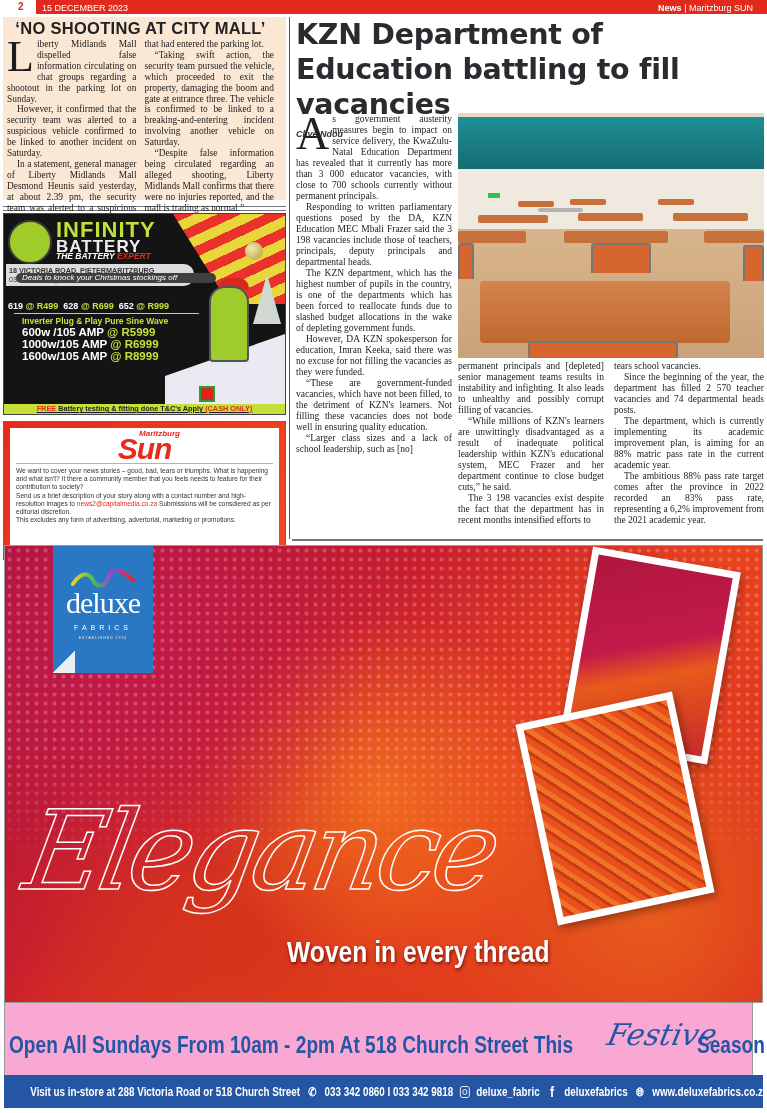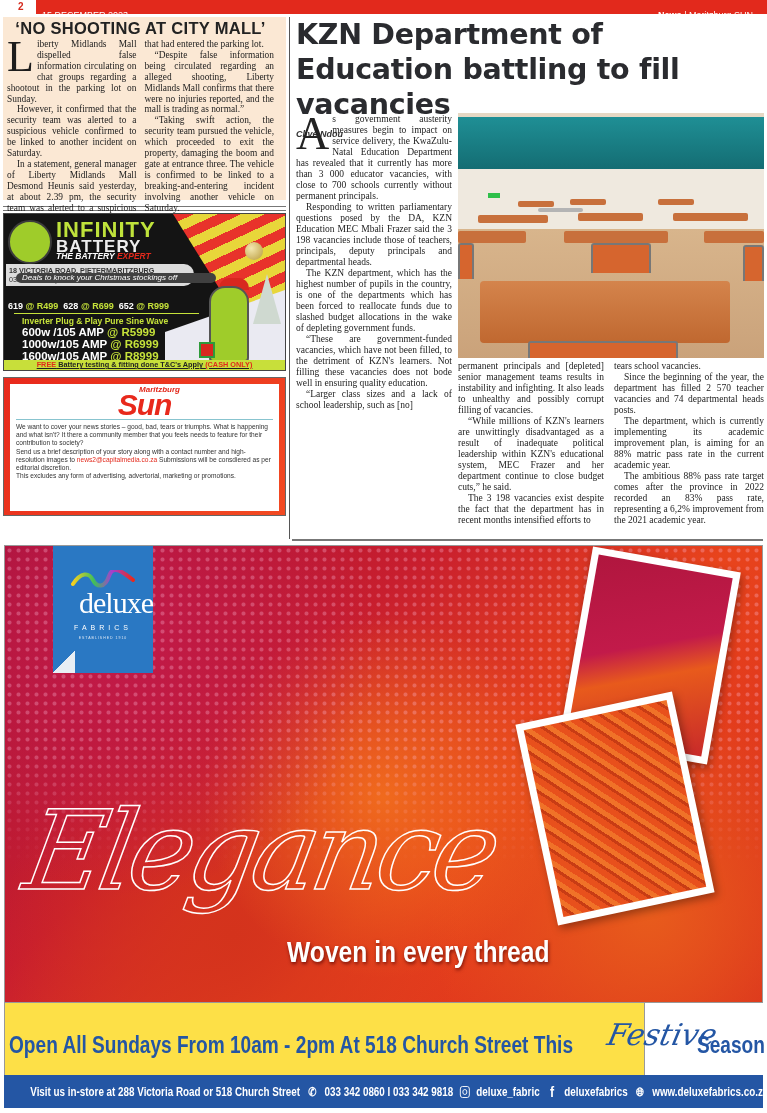--- a/index.html
+++ b/index.html
@@ -2,36 +2,36 @@
 <html><head>
 <meta charset="utf-8">
 <style>
   * { box-sizing: border-box; margin: 0; padding: 0; }
   html, body { width: 767px; height: 1113px; background: #fff; overflow: hidden; }
   body { position: relative; font-family: "Liberation Serif", serif; color: #1d1d1d; }
 
   
   .topbar { position: absolute; left: 0; top: 0; width: 767px; height: 14px; display: flex; }
   .topbar .pg { width: 36px; background: #fff; color: #d52b1e; font: bold 10px "Liberation Sans", sans-serif; padding-left: 18px; line-height: 14px; }
-  .topbar .bar { flex: 1; background: #e2291c; color: #fff; font: 9px "Liberation Sans", sans-serif; line-height: 14px; display: flex; justify-content: space-between; padding: 8px 14px 0 6px; }
+  .topbar .bar { flex: 1; background: #e2291c; color: #fff; font: 9px "Liberation Sans", sans-serif; line-height: 14px; display: flex; justify-content: space-between; padding: 1px 14px 0 6px; }
   .topbar .bar b { font-weight: bold; }
 
   
   .left-col { position: absolute; left: 3px; top: 17px; width: 283px; }
   .nsbox { background: #fbe8d4; height: 183px; padding: 2px 12px 0 4px; }
   .nsbox h2 { font: bold 16.5px "Liberation Sans", sans-serif; text-align: center; color: #222; letter-spacing: 0.3px; }
   .nscols { display: flex; gap: 8px; font-size: 9.4px; line-height: 10.9px; margin-top: 1px; }
   .nscols .c { flex: 1; text-align: justify; }
   .nscols p { text-indent: 10px; }
   .nscols p.first { text-indent: 0; }
   .dropcap { float: left; font-size: 44px; line-height: 36px; padding-right: 3px; font-family: "Liberation Serif", serif; }
   .sep { height: 5px; border-top: 1px solid #777; border-bottom: 1px solid #777; margin: 6px 0 2px 0; }
 
   
-  .infinity { position: relative; height: 158px; background: #141414; border: 1px solid #444; overflow: hidden; font-family: "Liberation Sans", sans-serif; padding-left: 40px; }
+  .infinity { position: relative; height: 202px; background: #141414; border: 1px solid #444; overflow: hidden; font-family: "Liberation Sans", sans-serif; padding-left: 40px; }
   .infinity .stripes { position: absolute; right: 0; top: 0; width: 140px; height: 90px;
      background: repeating-linear-gradient(-25deg, #e8322b 0 10px, #e8d63a 10px 20px); clip-path: polygon(20% 0, 100% 0, 100% 100%, 60% 100%); }
   .infinity .snow { position: absolute; right: 0; bottom: 10px; width: 120px; height: 70px; background: #eaeaf2; clip-path: polygon(0 60%, 100% 0, 100% 100%, 0 100%); }
   .infinity .logo-hero { position: absolute; left: 4px; top: 6px; width: 44px; height: 44px; border-radius: 50%; background: #9fcc2a; border: 2px solid #3c3c3c; }
   .infinity .brand1 { position: absolute; left: 52px; top: 3px; font: 900 22px "Liberation Sans", sans-serif; color: #bfe23b; letter-spacing: 1px; }
   .infinity .brand2 { position: absolute; left: 52px; top: 23px; font: 900 17px "Liberation Sans", sans-serif; color: #eee; letter-spacing: 1px; text-align: center; }
   .infinity .tag { position: absolute; left: 52px; top: 37px; font: italic bold 8.5px "Liberation Sans", sans-serif; color: #fff; }
   .infinity .tag span { color: #e2291c; }
   .infinity .addr { position: absolute; left: 2px; top: 50px; width: 188px; height: 22px; background: #dcdcdc; border-radius: 0 10px 10px 0; font: bold 7.2px "Liberation Sans", sans-serif; color: #333; padding: 2px 3px; line-height: 9px; }
   .infinity .deals { position: absolute; left: 12px; top: 59px; width: 200px; height: 10px; background: #404040; border-radius: 5px; font: italic 8px "Liberation Sans", sans-serif; color: #fff; padding-left: 6px; line-height: 10px; }
@@ -87,34 +87,34 @@
        radial-gradient(circle at 50% 55%, #f06a1d 0, transparent 40%),
        radial-gradient(circle at 30% 85%, #d4331c 0, transparent 35%),
        radial-gradient(circle at 85% 80%, #e85c1c 0, transparent 30%),
        linear-gradient(135deg, #a4123a 0%, #c81e2e 35%, #e8441c 60%, #d82a1e 100%); }
   .deluxe .sequins { position: absolute; inset: 0;
      background-image: radial-gradient(circle, rgba(255,190,220,0.55) 1.5px, transparent 2.5px);
      background-size: 9px 9px; opacity: 0.55; mask-image: linear-gradient(180deg, #000 0%, #000 45%, transparent 70%); -webkit-mask-image: linear-gradient(180deg, #000 0%, #000 45%, transparent 70%); }
   .deluxe .logo { position: absolute; left: 48px; top: 0; width: 100px; height: 127px; background: #2a78c3; }
   .deluxe .logo .curl { position: absolute; left: 0; bottom: 0; width: 22px; height: 22px; background: linear-gradient(135deg, #2a78c3 50%, #e8eef4 50%); }
   .deluxe .logo .wave { position: absolute; left: 18px; top: 24px; width: 64px; height: 18px; }
-  .deluxe .logo .name { position: absolute; left: 13px; width: 100%; top: 40px; text-align: center; font: 30px "Liberation Serif", serif; color: #fff; letter-spacing: -1px; }
+  .deluxe .logo .name { position: absolute; left: 0; width: 100%; top: 40px; text-align: center; font: 30px "Liberation Serif", serif; color: #fff; letter-spacing: -1px; }
   .deluxe .logo .fab { position: absolute; left: 0; width: 100%; top: 78px; text-align: center; font: 7px "Liberation Sans", sans-serif; color: #fff; letter-spacing: 4px; }
   .deluxe .logo .est { position: absolute; left: 0; width: 100%; top: 90px; text-align: center; font: 3.5px "Liberation Sans", sans-serif; color: #dfe8f4; letter-spacing: 1px; }
   .deluxe .polaroid { position: absolute; background: #fff; box-shadow: 2px 4px 8px rgba(0,0,0,0.35); padding: 7px; }
   .deluxe .polaroid .img { width: 100%; height: 100%; }
   .deluxe .pol1 { left: 570px; top: 12px; width: 150px; height: 195px; transform: rotate(10deg); }
   .deluxe .pol1 .img { background: linear-gradient(160deg, #b0163e 0%, #c21a4a 45%, #e85a1c 60%, #c82a2a 100%); }
   .deluxe .pol2 { left: 530px; top: 160px; width: 160px; height: 205px; transform: rotate(-12deg); }
   .deluxe .pol2 .img { background: repeating-linear-gradient(45deg, #e8501c 0 6px, #c83c14 6px 9px, #f07228 9px 14px); }
   .deluxe .elegance { position: absolute; left: 22px; top: 250px; font: italic 110px "DejaVu Serif", serif; color: transparent; -webkit-text-stroke: 1.5px #fff; letter-spacing: -6px; line-height: 110px; transform: skewX(-10deg); }
   .deluxe .woven { position: absolute; left: 282px; top: 390px; font: bold 29px "Liberation Sans", sans-serif; color: #fff; text-shadow: 1px 2px 4px rgba(80,0,0,0.7); transform: scaleX(0.85); transform-origin: left; }
 
   
-  .openbar { position: absolute; left: 4px; top: 1003px; width: 641px; height: 72px; background: #fde047; border-left: 1px solid #999; border-right: 1px solid #999; }
+  .openbar { position: absolute; left: 4px; top: 1003px; width: 749px; height: 72px; background: #f9a8d4; border-left: 1px solid #999; border-right: 1px solid #999; }
   .openbar .txt { position: absolute; left: 4px; top: 29px; font: bold 23px "Liberation Sans", sans-serif; color: #2456a4; white-space: nowrap; transform: scaleX(0.83); transform-origin: left; }
   .openbar .festive { position: absolute; left: 603px; top: 14px; font: italic 30px "DejaVu Serif", serif; color: #2456a4; transform: skewX(-12deg); }
   .openbar .season { position: absolute; left: 692px; top: 29px; font: bold 23px "Liberation Sans", sans-serif; color: #2456a4; transform: scaleX(0.83); transform-origin: left; }
   .visitbar { position: absolute; left: 4px; top: 1075px; width: 759px; height: 33px; background: #2456a4; color: #fff; font: bold 12px "Liberation Sans", sans-serif; display: flex; align-items: center; }
   .visitbar .inner { display: flex; align-items: center; gap: 8px; white-space: nowrap; transform: scaleX(0.82); transform-origin: left; padding-left: 32px; }
   .visitbar .ic { display: inline-flex; align-items: center; justify-content: center; width: 14px; height: 14px; font-size: 12px; }
   .visitbar .ig { width: 12px; height: 12px; border: 1.5px solid #fff; border-radius: 3px; position: relative; }
   .visitbar .ig::after { content: ""; position: absolute; left: 2.5px; top: 2.5px; width: 4px; height: 4px; border: 1.2px solid #fff; border-radius: 50%; }
 </style>
 </head>
@@ -132,22 +132,22 @@
   <div class="nsbox">
     <h2>‘NO SHOOTING AT CITY MALL’</h2>
     <div class="nscols">
       <div class="c">
         <p class="first"><span class="dropcap">L</span><span>iberty Midlands Mall dispelled false information circulating on chat groups regarding a shootout in the parking lot on Sunday.</span></p>
         <p>However, it confirmed that the security team was alerted to a suspicious vehicle confirmed to be linked to another incident on Saturday.</p>
         <p>In a statement, general manager of Liberty Midlands Mall Desmond Heunis said yesterday, at about 2.39 pm, the security team was alerted to a suspicious vehicle</p>
       </div>
       <div class="c">
         <p class="first">that had entered the parking lot.</p>
+        <p>“Taking swift action, the security team pursued the vehicle, which proceeded to exit the property, damaging the boom and gate at entrance three. The vehicle is confirmed to be linked to a breaking-and-entering incident involving another vehicle on Saturday.</p>
         <p>“Despite false information being circulated regarding an alleged shooting, Liberty Midlands Mall confirms that there were no injuries reported, and the mall is trading as normal.”</p>
-        <p>“Taking swift action, the security team pursued the vehicle, which proceeded to exit the property, damaging the boom and gate at entrance three. The vehicle is confirmed to be linked to a breaking-and-entering incident involving another vehicle on Saturday.</p>
       </div>
     </div>
   </div>
   <div class="sep"></div>
 
   <div class="infinity">
     <div class="stripes"></div>
     <div class="snow"></div>
     <div class="bauble"></div>
     <div class="tree"></div>
@@ -194,20 +194,21 @@
 
 <div class="article">
   <h1 class="headline">KZN Department of Education battling to fill vacancies</h1>
   <div class="byline">Clive Ndou</div>
 </div>
 
 <div class="acol" style="left:296px; top:114px; width:156px;">
   <p class="first"><span class="dropA">A</span><span>s government austerity measures begin to impact on service delivery, the KwaZulu-Natal Education Department has revealed that it currently has more than 3 000 educator vacancies, with close to 700 schools currently without permanent principals.</span></p>
   <p>Responding to written parliamentary questions posed by the DA, KZN Education MEC Mbali Frazer said the 3 198 vacancies include those of teachers, principals, deputy principals and departmental heads.</p>
   <p>The KZN department, which has the highest number of pupils in the country, is one of the departments which has been forced to reallocate funds due to slashed budget allocations in the wake of depleting government funds.</p>
+  <p>However, DA KZN spokesperson for education, Imran Keeka, said there was no excuse for not filling the vacancies as they were funded.</p>
   <p>“These are government-funded vacancies, which have not been filled, to the detriment of KZN's learners. Not filling these vacancies does not bode well in ensuring quality education.</p>
   <p>“Larger class sizes and a lack of school leadership, such as [no]</p>
 </div>
 
 <div class="photo" title="Empty classroom with orange desks and chairs in front of a green chalkboard">
   <div class="board"></div>
   <div class="wall"></div>
   <div class="exit"></div>
   <div class="floor"></div>
   <div class="desk" style="left:80px; top:50px; width:45px; height:4px; top:95px; background:#b4b4b4;"></div>

